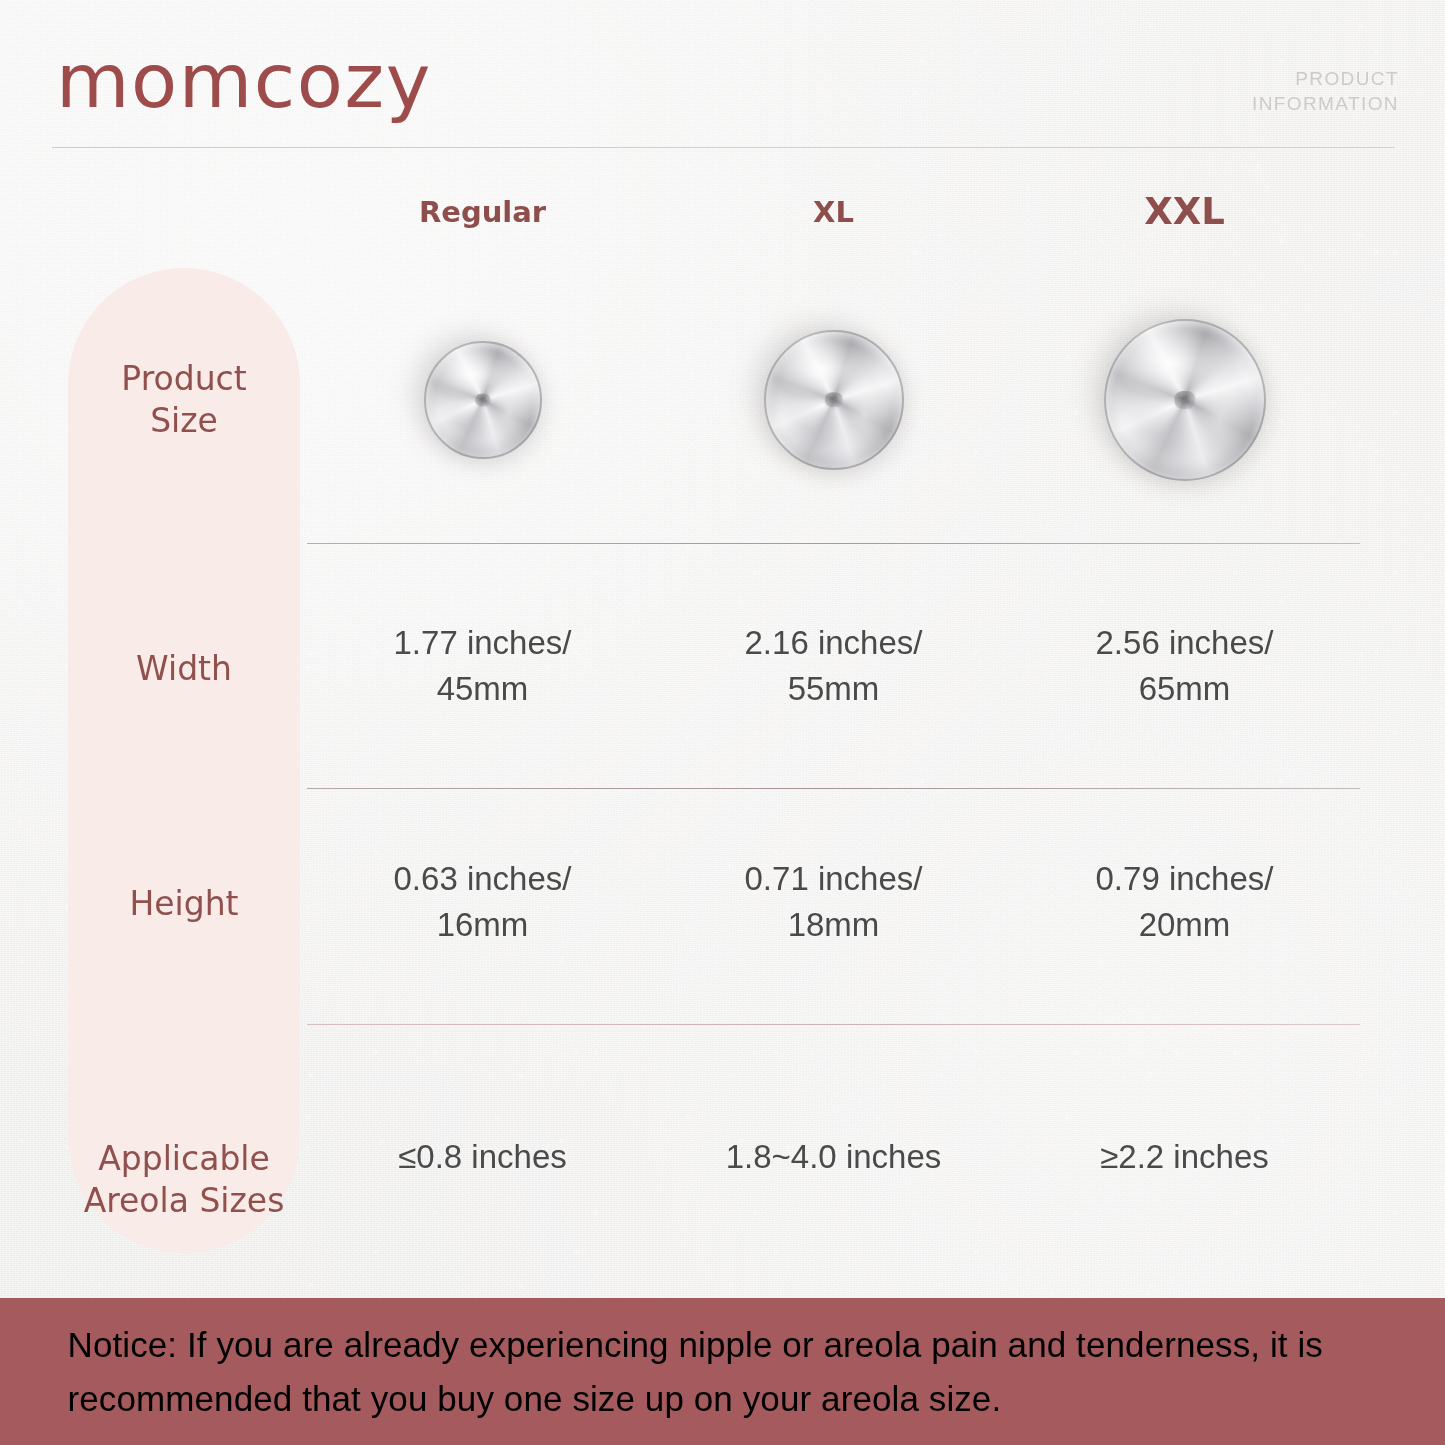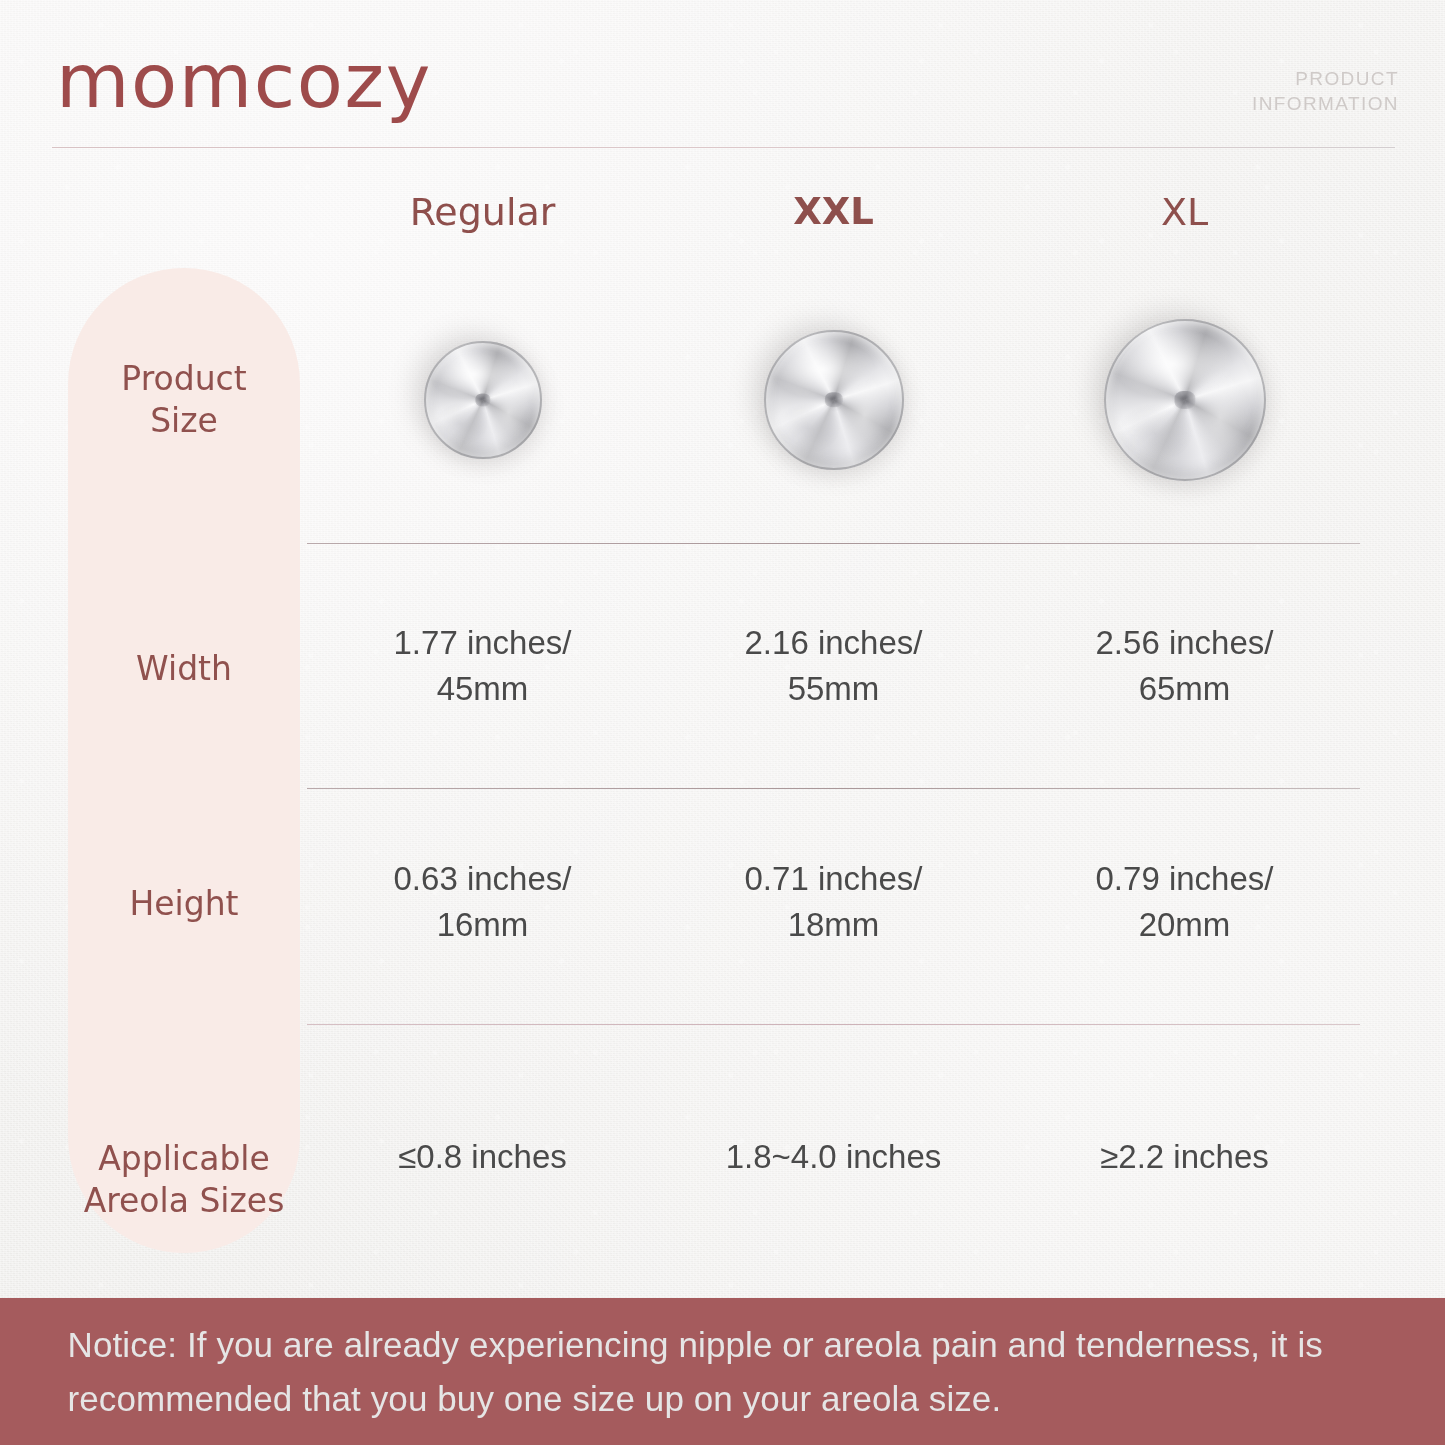--- a/index.html
+++ b/index.html
@@ -115,24 +115,24 @@
     position: absolute;
     left: 307px;
     top: 0;
     width: 1053px;
     display: flex;
   }
   .col-headers .col {
     flex: 1 1 0;
     text-align: center;
     color: #8e4f4c;
-    font-size: 38px;
+    font-size: 29px;
     line-height: 44px;
     font-family: "DejaVu Sans", sans-serif;
-    font-weight: 400;
+    font-weight: 700;
   }
   .col-headers .col.strong {
     font-weight: 700;
     font-size: 37px;
   }
 
   .row {
     position: absolute;
     left: 0;
     width: 1445px;
@@ -278,21 +278,21 @@
     bottom: 0;
     width: 1445px;
     height: 147px;
     background: #a55b5d;
     display: flex;
     align-items: center;
     justify-content: center;
   }
   .notice-text {
     width: 1310px;
-    color: #e5e5e5;
+    color: #000000;
     font-size: 35px;
     line-height: 54px;
     text-align: left;
     font-family: "Liberation Sans", sans-serif;
     letter-spacing: .1px;
   }
 </style>
 </head>
 <body>
 
@@ -308,22 +308,22 @@
     </div>
     <div class="header-rule"></div>
   </div>
 
   <div class="row-label-pill"></div>
 
   <div class="table">
 
     <div class="col-headers">
       <div class="col">Regular</div>
+      <div class="col">XL</div>
       <div class="col strong">XXL</div>
-      <div class="col">XL</div>
     </div>
 
     <div class="row" style="top:60px;height:300px;">
       <div class="label" style="top:108px;">
         <div>Product</div>
         <div>Size</div>
       </div>
       <div class="disc-row" style="top:0;">
         <div class="disc-slot">
           <div class="disc sz-regular">

